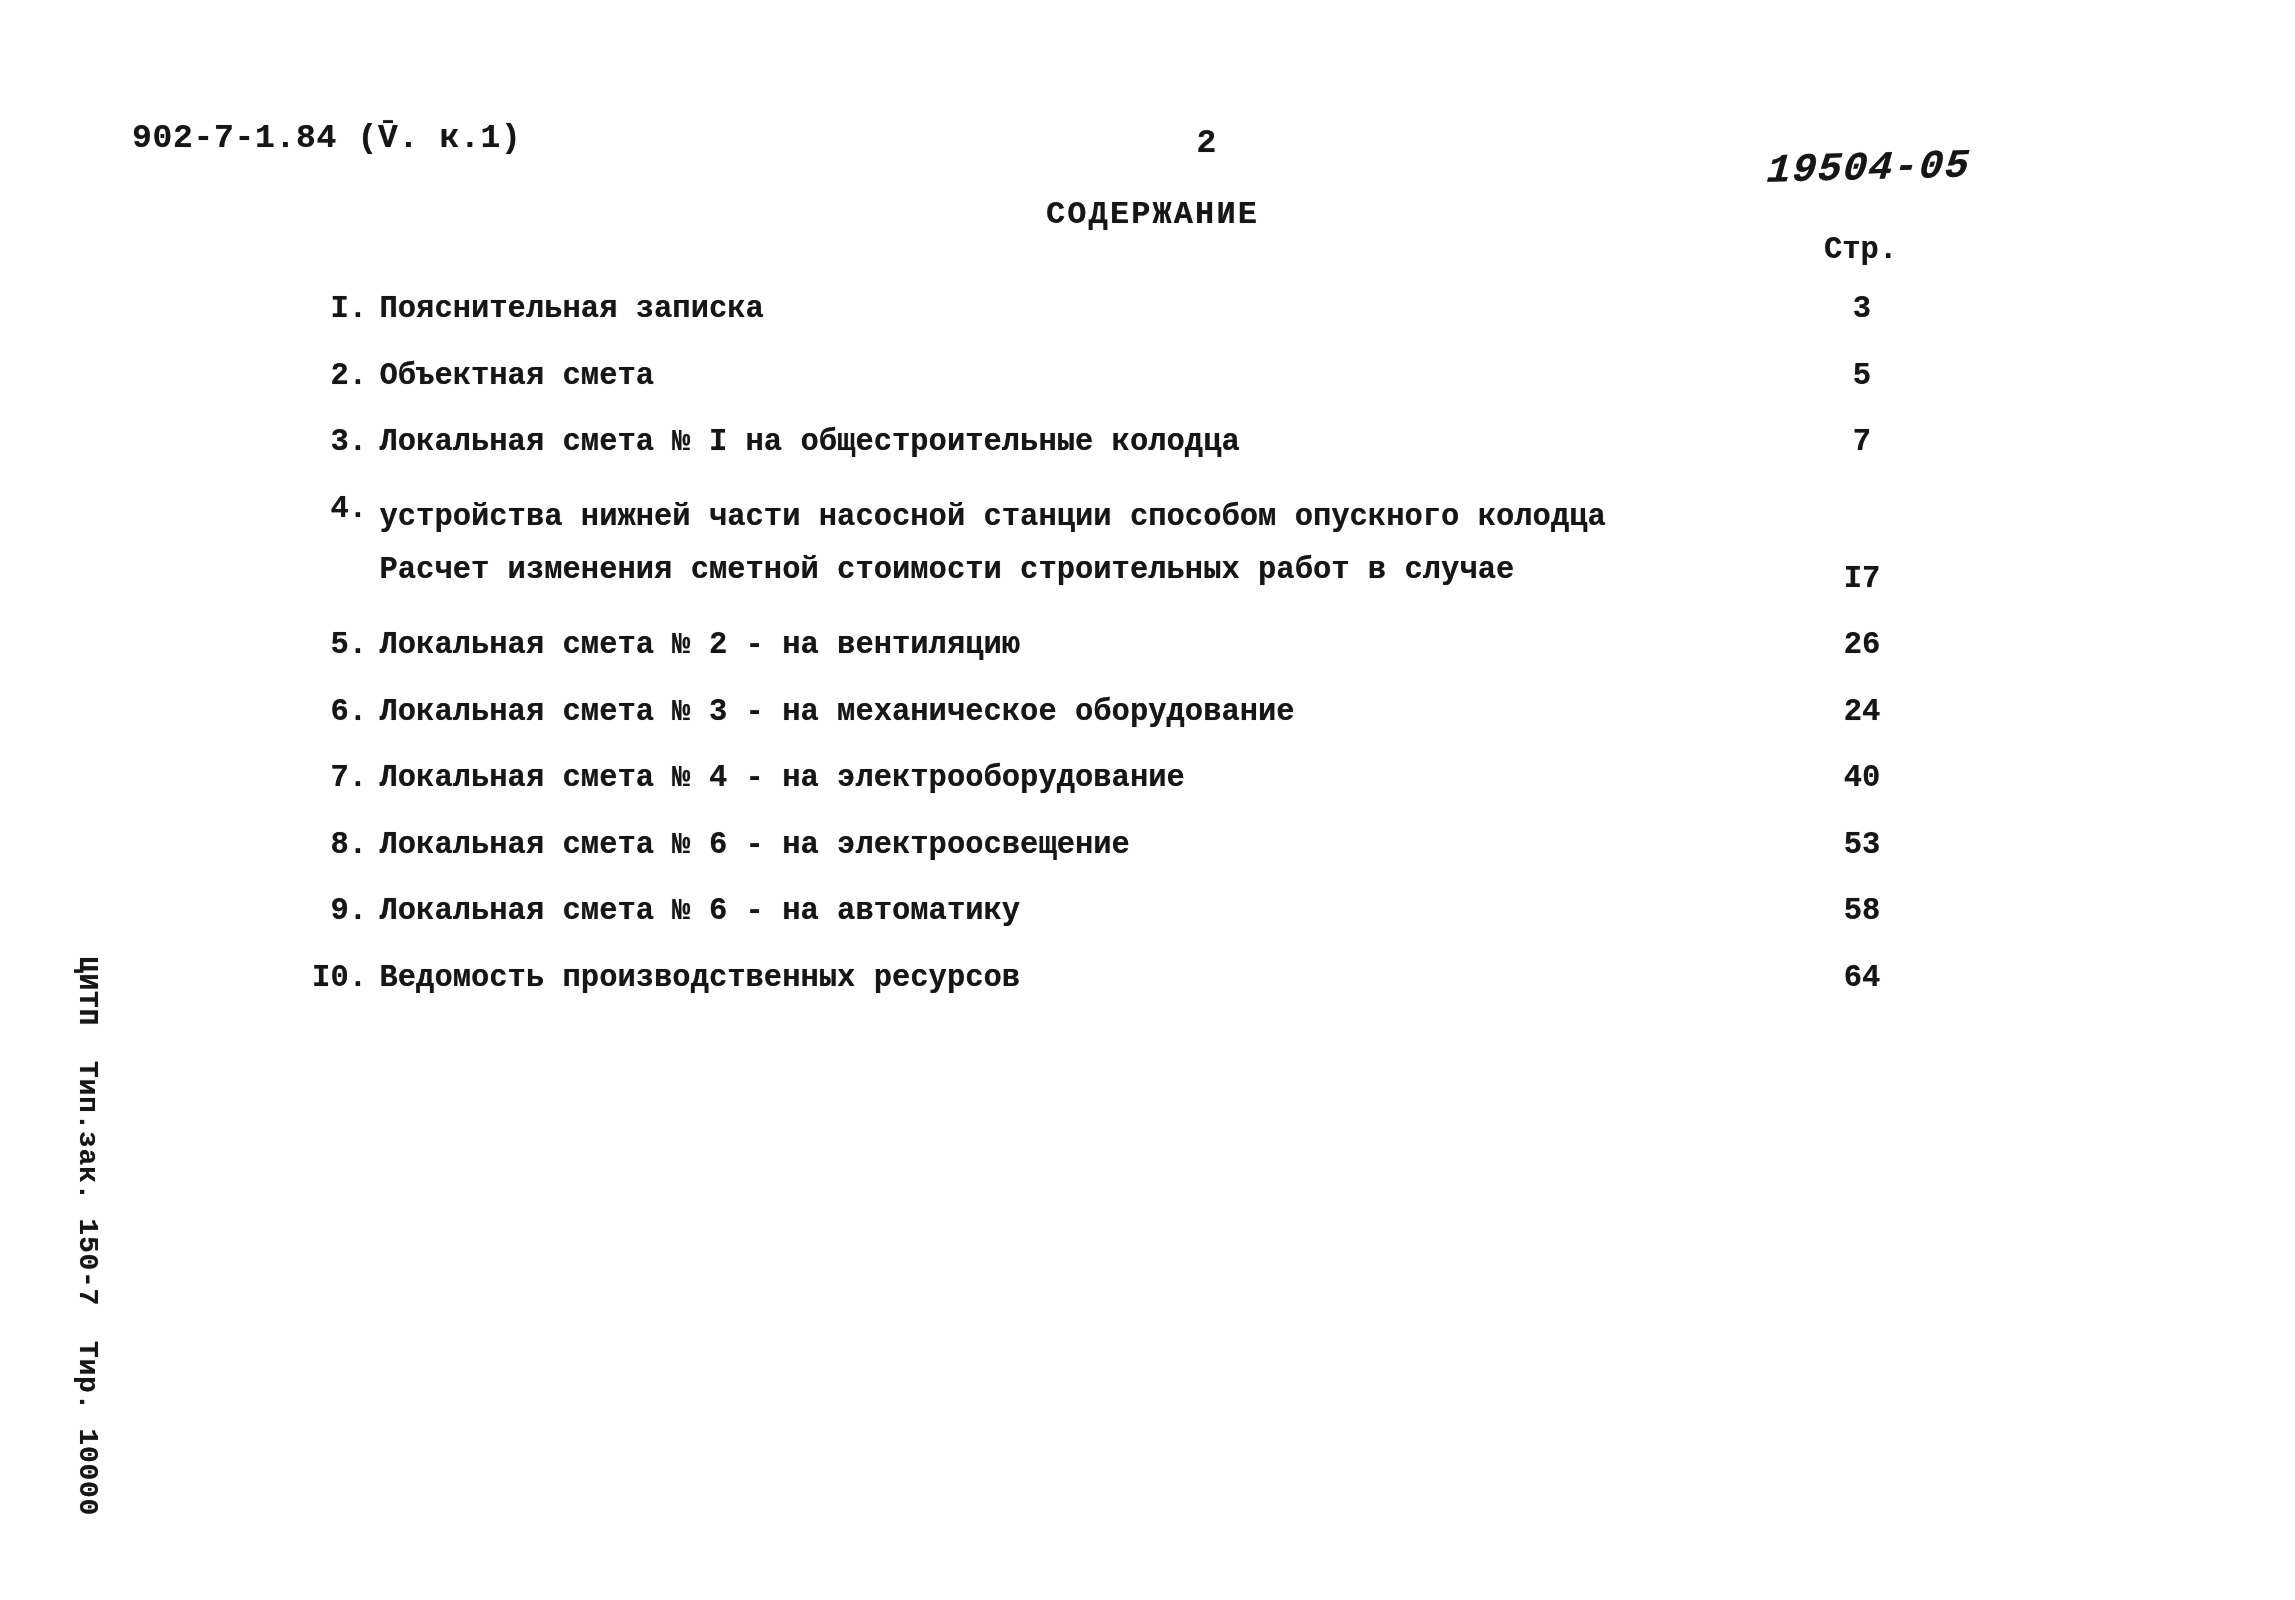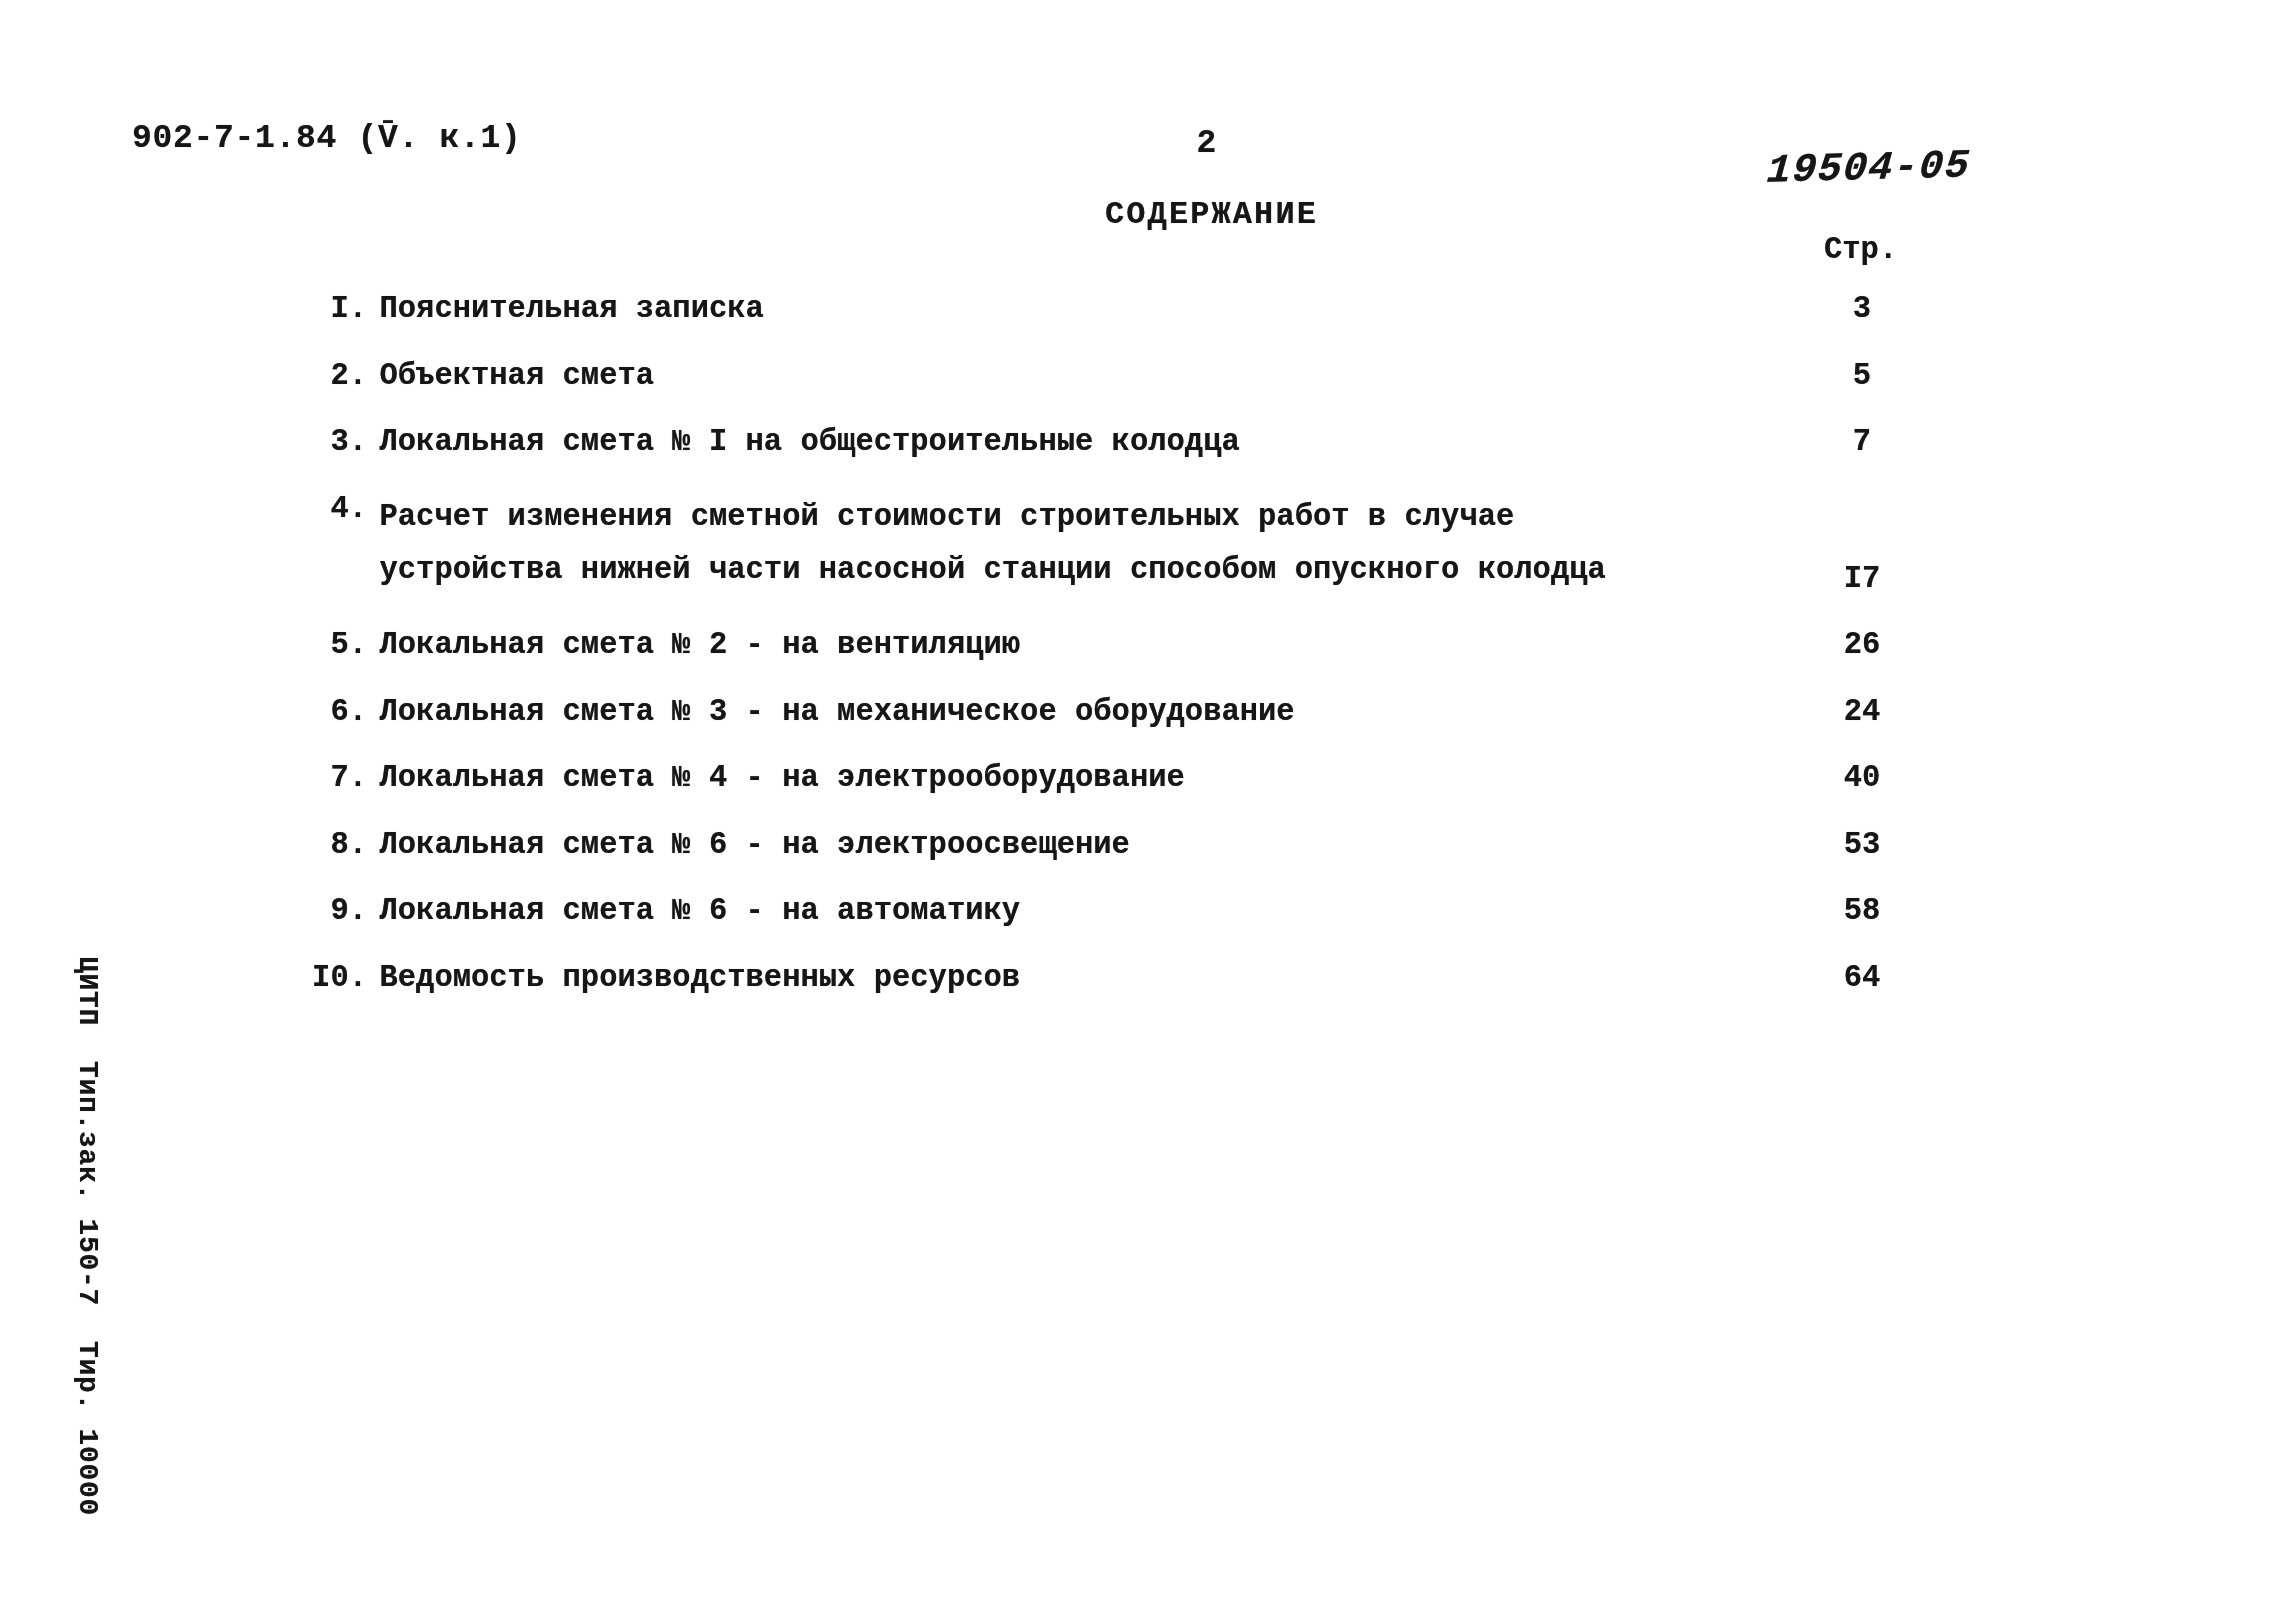--- a/index.html
+++ b/index.html
@@ -42,21 +42,21 @@
     top: 147px;
     font-size: 40px;
     line-height: 44px;
     font-style: italic;
     letter-spacing: 1.4px;
     transform: rotate(-1.5deg) skewX(-6deg);
     white-space: pre;
   }
   .page-title {
     position: absolute;
-    left: 1105px;
+    left: 1046px;
     top: 197px;
     font-size: 32px;
     line-height: 36px;
     letter-spacing: 2.1px;
     white-space: pre;
     font-family: Liberation Mono, monospace;
   }
   .page-col-header {
     position: absolute;
     left: 1824px;
@@ -145,22 +145,22 @@
       <div class="toc-row">
     <div class="toc-num">3.</div>
     <div class="toc-title">
           <div class="line">Локальная смета № I на общестроительные колодца</div>
         </div>
     <div class="toc-page">7</div>
   </div>
       <div class="toc-row multi">
     <div class="toc-num">4.</div>
     <div class="toc-title">
+          <div class="line">устройства нижней части насосной станции способом опускного колодца</div>
           <div class="line">Расчет изменения сметной стоимости строительных работ в случае</div>
-          <div class="line">устройства нижней части насосной станции способом опускного колодца</div>
         </div>
     <div class="toc-page">I7</div>
   </div>
       <div class="toc-row">
     <div class="toc-num">5.</div>
     <div class="toc-title">
           <div class="line">Локальная смета № 2 - на вентиляцию</div>
         </div>
     <div class="toc-page">26</div>
   </div>

